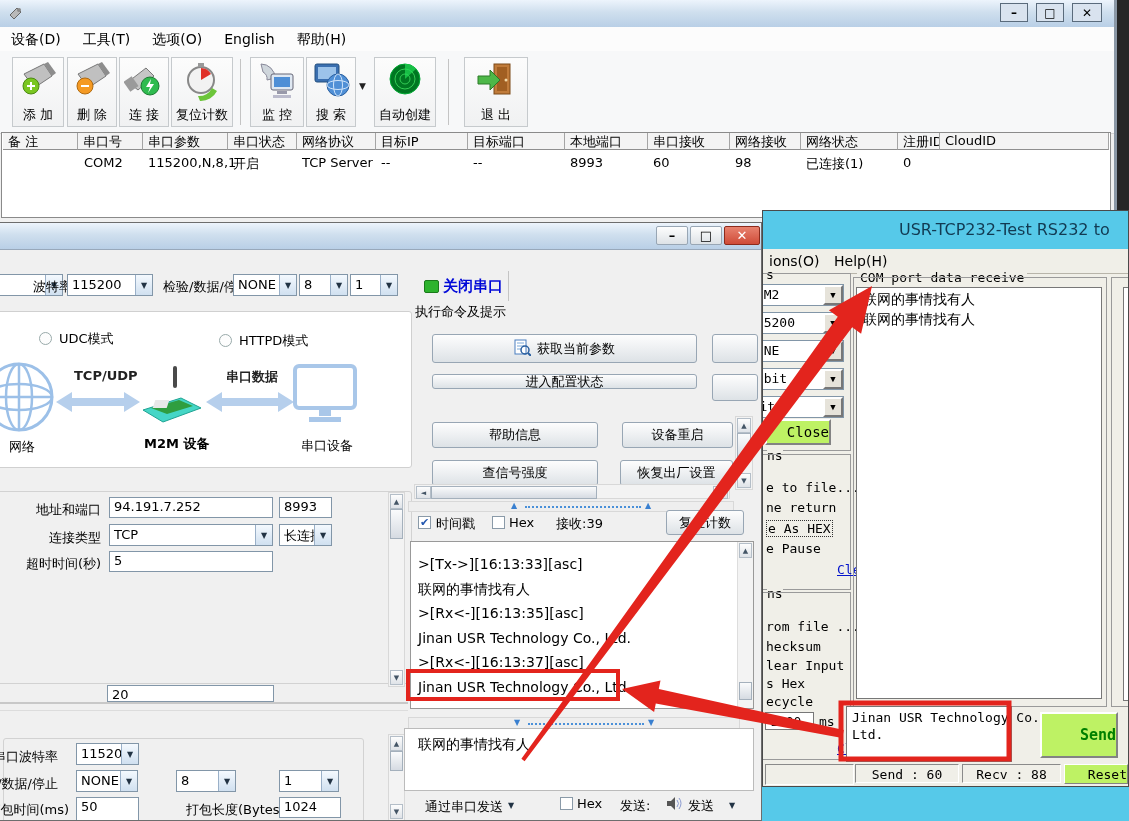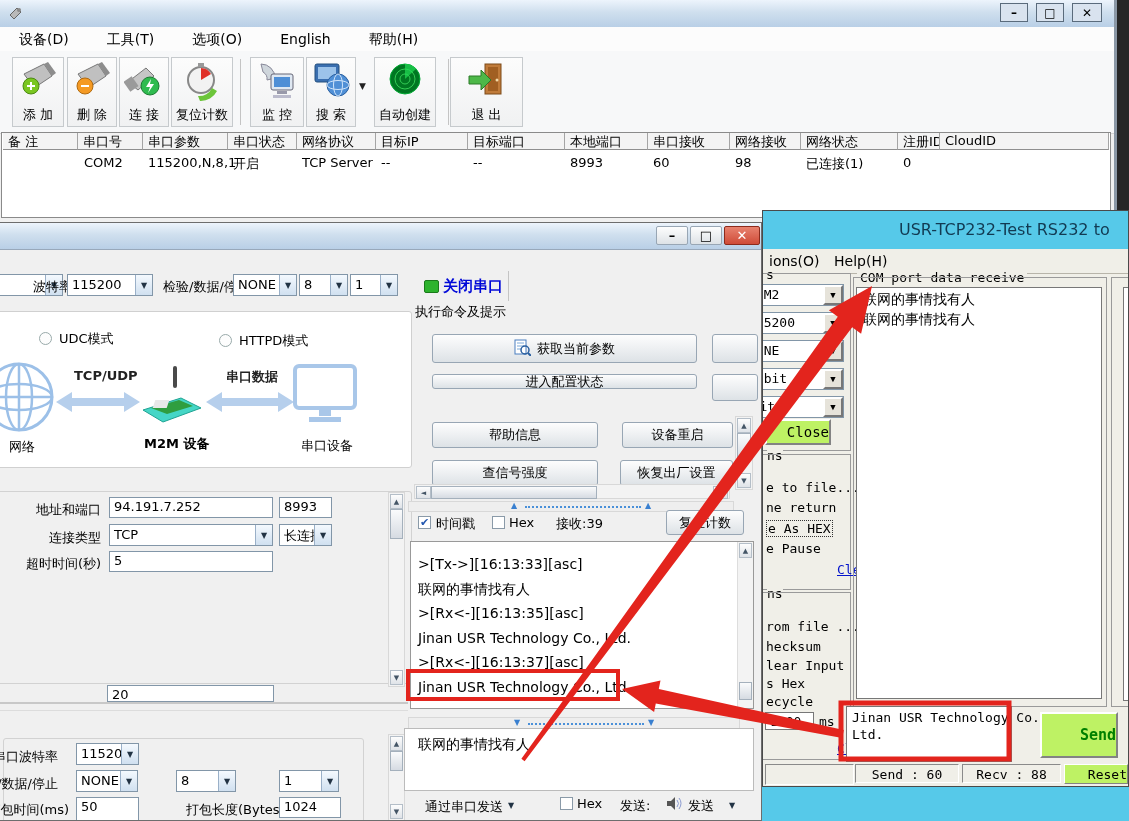--- a/index.html
+++ b/index.html
@@ -28,21 +28,21 @@
         font-family:"DejaVu Sans Mono","Liberation Mono",monospace}
   .sb{position:absolute;background:#f3f3f3;border:1px solid #d8d8d8;box-sizing:border-box}
   .sbtn{position:absolute;left:1px;right:1px;height:13px;background:linear-gradient(#fdfdfd,#dfe3e8);
         border:1px solid #b4bec8;font-size:7px;color:#456;display:flex;align-items:center;justify-content:center}
   .sthumb{position:absolute;left:1px;right:1px;background:linear-gradient(#fafbfc,#d6dbe2);border:1px solid #a4b0bc}
   .hcell{position:absolute;top:0;height:17px;background:#f3f3f3;border-right:1px solid #a4a4a4;
          border-bottom:1px solid #8e8e8e;font-size:13px;padding:0 0 0 5px;box-sizing:border-box;white-space:nowrap;overflow:hidden}
   .cell{position:absolute;font-size:13px;white-space:nowrap}
   .grp{position:absolute;border:1px solid #d2d2d2;border-radius:3px}
   .grpc{position:absolute;border:1px solid #9a9a9a}
-  .mi{display:inline-block;font-size:14px;padding:4px 19px}
+  .mi{display:inline-block;font-size:14px;padding:4px 11px}
   .vline{position:absolute;width:1px;background:#c4c4c4}
   .tbtn{position:absolute;top:6px;height:70px;background:linear-gradient(#fcfcfc,#f0f1f2);
         border:1px solid #c6cacd;display:flex;flex-direction:column;align-items:center;justify-content:flex-end;box-sizing:border-box}
   .tbtn .cap{font-size:13px;padding-bottom:2px;white-space:nowrap}
   .wbtn{position:absolute;border:1px solid #5a6b7c;background:#d9e3ef;display:flex;align-items:center;
         justify-content:center;font-size:12px;font-weight:bold;box-sizing:border-box}
   .logline{position:absolute;font-size:14px;white-space:nowrap}
   .dots{border-top:2px dotted #4a90d9}
 </style>
 </head>
@@ -133,21 +133,21 @@
       <div class="tbtn" style="left:374px;width:62px">
         <span><svg width="40" height="44">
               <circle cx="20" cy="21" r="15" fill="#072" stroke="#0a3"></circle>
               <circle cx="20" cy="21" r="10" fill="none" stroke="#3c5"></circle>
               <circle cx="20" cy="21" r="5" fill="none" stroke="#3c5"></circle>
               <path d="M20 21 L31 11 A15 15 0 0 0 20 6 Z" fill="#2d5" opacity="0.7"></path>
             </svg></span>
         <span class="cap">自动创建</span>
       </div>
       <div class="vline" style="left:448px;top:8px;height:66px"></div>
-      <div class="tbtn" style="left:450px;width:73px">
+      <div class="tbtn" style="left:464px;width:64px">
         <span><svg width="40" height="44">
               <rect x="18" y="6" width="16" height="30" fill="#c07b3a" stroke="#7d4a18"></rect>
               <rect x="21" y="9" width="10" height="24" fill="#a15f22"></rect>
               <circle cx="30" cy="22" r="1.5" fill="#f2d9a8"></circle>
               <path d="M2 18 h12 v-6 l10 10 -10 10 v-6 H2 Z" fill="#4db848" stroke="#2d7a28"></path>
             </svg></span>
         <span class="cap">退 出</span>
       </div>
     </div>
 

